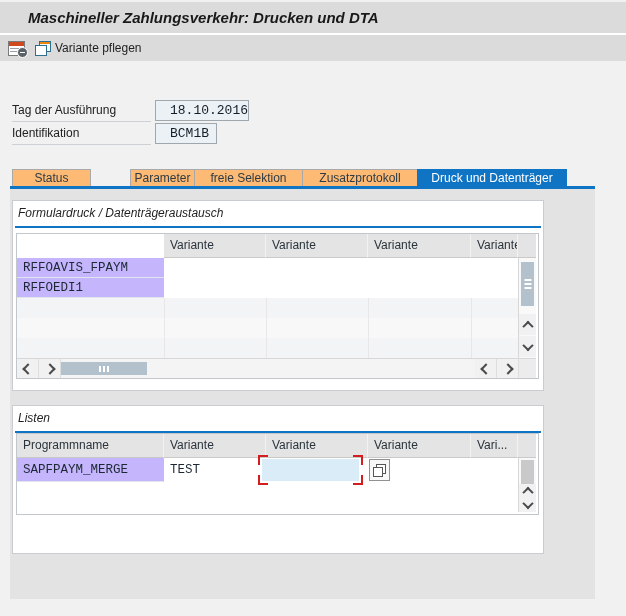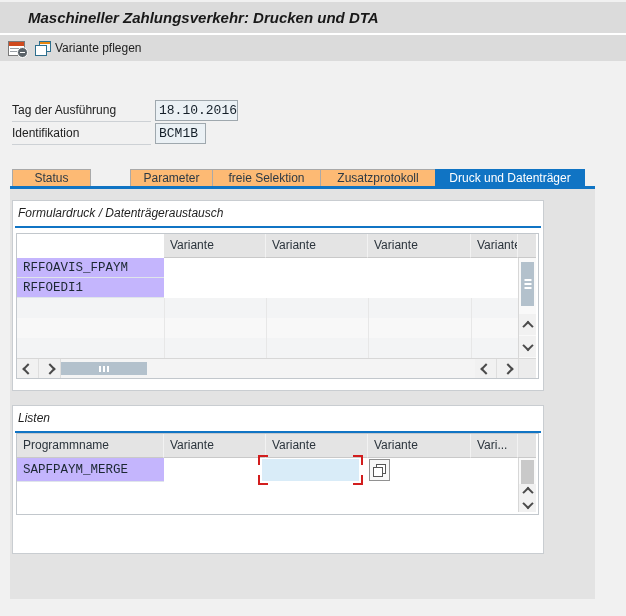--- a/index.html
+++ b/index.html
@@ -24,29 +24,29 @@
   .icon-alv .l2{position:absolute;top:9px;left:1px;right:1px;height:1px;background:#9aa0a6;}
   .icon-alv .badge{position:absolute;right:-4px;bottom:-3px;width:9px;height:9px;border-radius:50%;background:#5a6268;border:1px solid #fff;}
   .icon-alv .badge::after{content:"";position:absolute;left:2px;top:4px;width:5px;height:1.5px;background:#fff;}
   
   .icon-var{position:relative;width:16px;height:15px;display:block;}
   .icon-var .back{position:absolute;right:0;top:0;width:10px;height:9px;border:1px solid #2e6f8e;background:#f4f8fa;}
   .icon-var .back::before{content:"";position:absolute;left:0;top:0;right:0;height:2px;background:#e8860f;}
   .icon-var .front{position:absolute;left:0;bottom:0;width:10px;height:9px;border:1px solid #2e6f8e;background:#ffffff;}
   
   .f-label{position:absolute;left:12px;width:139px;height:21px;font-size:12px;color:#212121;line-height:20px;border-bottom:1px solid #cdd1d5;white-space:nowrap;}
-  .f-value{position:absolute;left:155px;height:19px;background:#ebf1f5;border:1px solid #9fa8ae;font-family:"Liberation Mono",monospace;font-size:13px;color:#141f29;line-height:19px;padding-left:3px;white-space:nowrap;}
+  .f-value{position:absolute;left:155px;height:19px;background:#ebf1f5;border:1px solid #9fa8ae;font-family:"Liberation Mono",monospace;font-size:13px;color:#141f29;line-height:19px;padding-left:14px;white-space:nowrap;}
   #label-tag{top:100px;} #label-id{top:123px;}
   #value-date{top:100px;width:78px;}
   #value-id{top:123px;width:46px;}
   
   .tabs{position:absolute;left:12px;top:169px;height:17px;display:flex;}
   .tab{height:17px;line-height:16px;font-size:12px;color:#2e3a44;background:#fdba74;border:1px solid #a9a9a9;border-bottom:none;box-sizing:border-box;text-align:center;white-space:nowrap;}
   .tab + .tab{margin-left:-1px;}
-  .tab.w1{width:79px;}.tab.w2{width:83px;margin-left:39px;}.tab.w3{width:109px;}.tab.w4{width:116px;}
+  .tab.w1{width:79px;}.tab.w2{width:65px;margin-left:39px;}.tab.w3{width:109px;}.tab.w4{width:116px;}
   .tab.active{background:#1074c4;border-color:#1074c4;color:#fff;width:150px;}
   .tabbar{position:absolute;left:10px;top:186px;width:585px;height:3px;background:#1074c4;}
   .tabpanel{position:absolute;left:10px;top:189px;width:585px;height:410px;background:#e3e3e3;}
   
   .groupbox{position:absolute;left:12px;width:532px;background:#fff;border:1px solid #c9cdd1;box-sizing:border-box;}
   #gb1{top:200px;height:191px;}
   #gb2{top:405px;height:149px;}
   .gb-title{position:absolute;left:5px;top:5px;font-size:12px;color:#1f1f1f;white-space:nowrap;font-style:italic;}
   .gb-rule{position:absolute;left:2px;right:2px;top:25px;height:2px;background:#1074c4;}
   
@@ -199,20 +199,21 @@
 <div class="sap-table" id="table2">
 
   <div class="cell hcell c1">Programmname</div>
   <div class="cell hcell c2">Variante</div>
   <div class="cell hcell c3">Variante</div>
   <div class="cell hcell c4">Variante</div>
   <div class="cell hcell c5">Vari...</div>
   <div class="cell hcell c6"></div>
 
   <div class="cell dcell keycell c1" style="top:24px;height:24px;line-height:24px;">SAPFPAYM_MERGE</div>
+  <div class="cell dcell c2" style="top:24px;height:24px;line-height:24px;background:#fff;">TEST</div>
   <div class="focus-cell">
     <span class="fc tl"></span>
     <span class="fc tr"></span>
     <span class="fc bl"></span>
     <span class="fc br"></span>
   </div>
   <button class="cell-btn">
     <span class="icon-copy">
       <span class="back"></span>
         <span class="front"></span>

